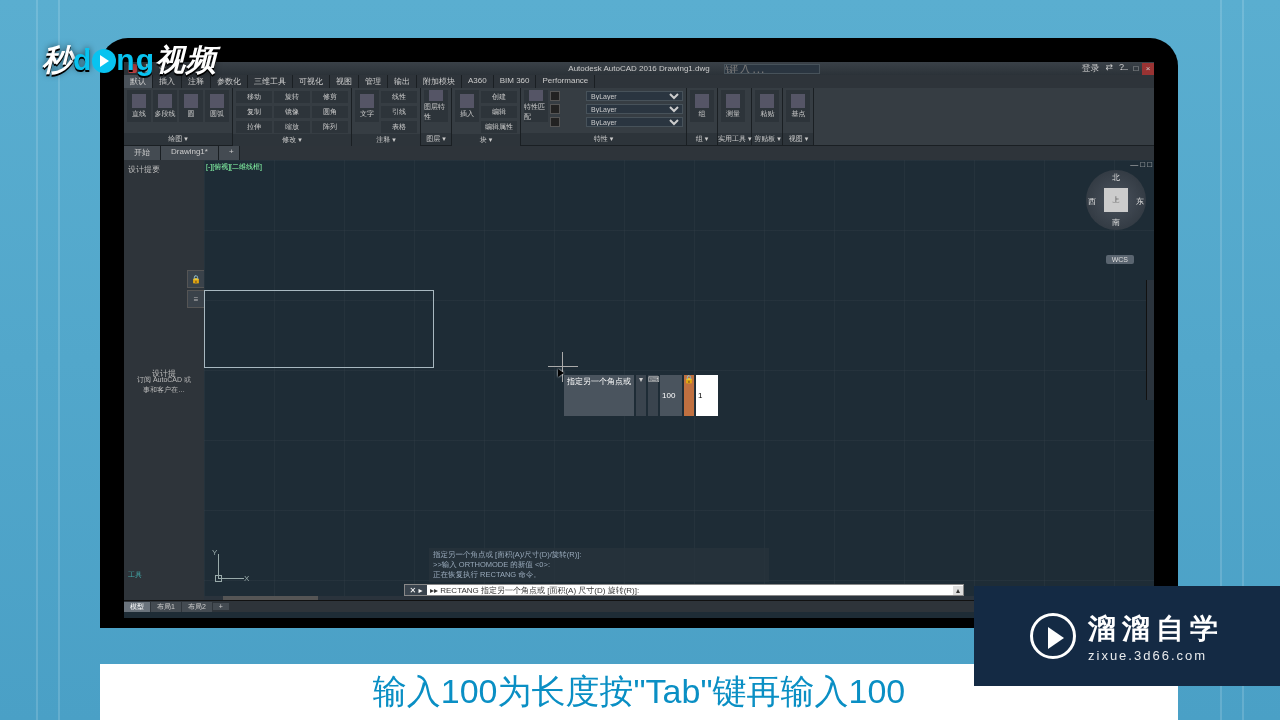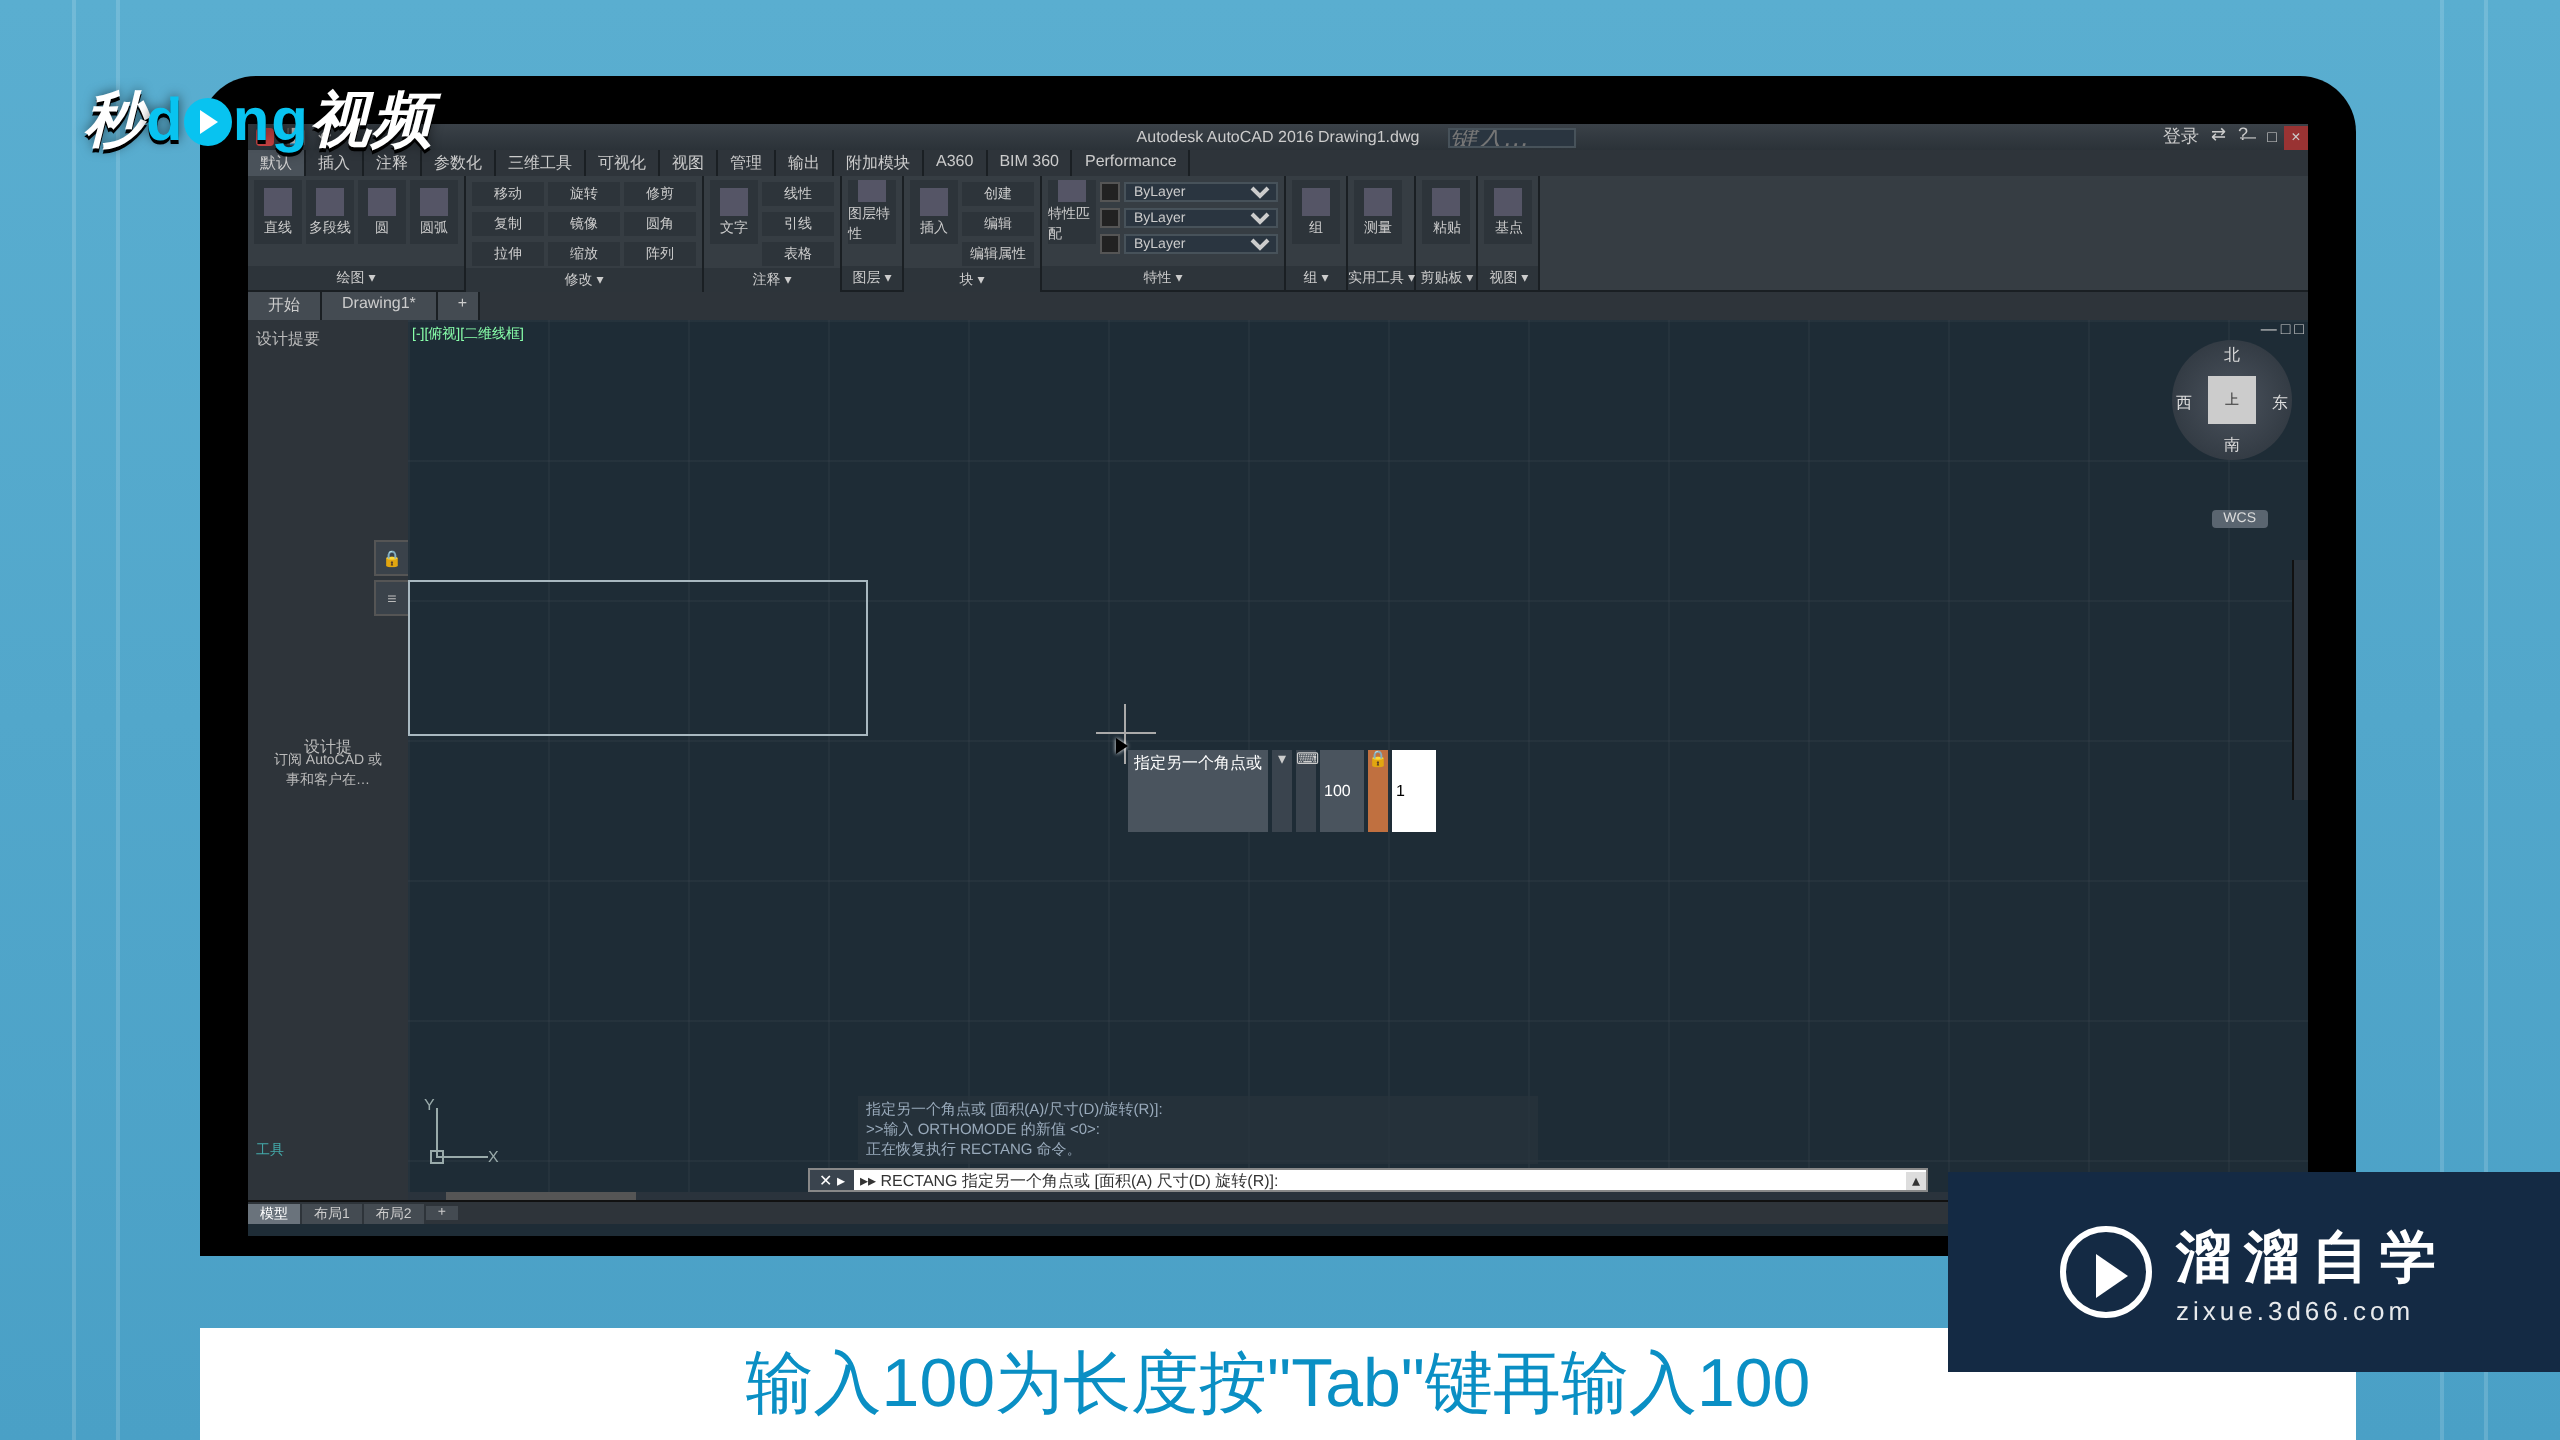--- a/index.html
+++ b/index.html
@@ -37,23 +37,22 @@
     display: flex; align-items: center;
     font-size: 8px;
     color: #ccc;
     position: relative;
   }
   .titlebar .title-center { position: absolute; left: 50%; transform: translateX(-50%); }
   .titlebar .qat { display: flex; align-items: center; gap: 6px; margin-left: 4px; }
   .titlebar .qat .icon { width: 9px; height: 9px; background: #c44; border-radius: 2px; }
   .titlebar .search {
     position: absolute; left: 600px;
-    width: 64px; height: 10px; background: #2a3540;
+    width: 96px; height: 10px; background: #2a3540;
     border: 1px solid #47525a;
-    font-style: italic;
   }
   .titlebar .right-tools { position: absolute; right: 30px; display: flex; gap: 6px; font-size: 9px;}
   .titlebar .win-controls {
     position: absolute; right: 0; display: flex;
   }
   .titlebar .win-controls div { width: 12px; height: 12px; text-align: center; line-height: 12px; cursor: pointer; }
   .titlebar .win-controls .close { background: #993333; }
   .menutabs {
     height: 13px;
     background: #2e343a;
@@ -79,21 +78,21 @@
     padding: 2px 3px 0 3px;
     justify-content: space-between;
   }
   .ribbon .panel .tools { display: flex; gap: 2px; flex-wrap: wrap; align-content: flex-start; }
   .ribbon .panel .big-btn { width: 24px; height: 32px; background: #2d343a; display: flex; flex-direction: column; align-items: center; justify-content: center; font-size:7px; color:#ccc; gap:1px;}
   .ribbon .panel .big-btn .glyph { width:14px; height:14px; }
   .ribbon .panel .small-btn { width: 16px; height: 12px; background: #2d343a; display:flex;align-items:center;justify-content:center;}
   .ribbon .panel .label { text-align: center; font-size: 7px; color: #ccc; padding: 1px 0; background:#2d343a; margin: 0 -3px;}
   .ribbon .prop-row { display: flex; align-items: center; gap: 2px; margin: 1px 0; }
   .ribbon .prop-row .swatch { width: 10px; height: 10px; background:#222; border:1px solid #555; }
-  .ribbon .prop-row select { background:#2a3540; color:#ccc; border:1px solid #47525a; font-size:7px; height:10px; width:77px;}
+  .ribbon .prop-row select { background:#2a3540; color:#ccc; border:1px solid #47525a; font-size:7px; height:10px; width:97px;margin-left:24px;}
   .filetabs {
     height: 14px;
     background: #2e343a;
     display: flex;
     font-size: 8px;
   }
   .filetabs .ft {
     padding: 1px 10px;
     background: #444b52;
     border-right: 1px solid #1a1f23;

